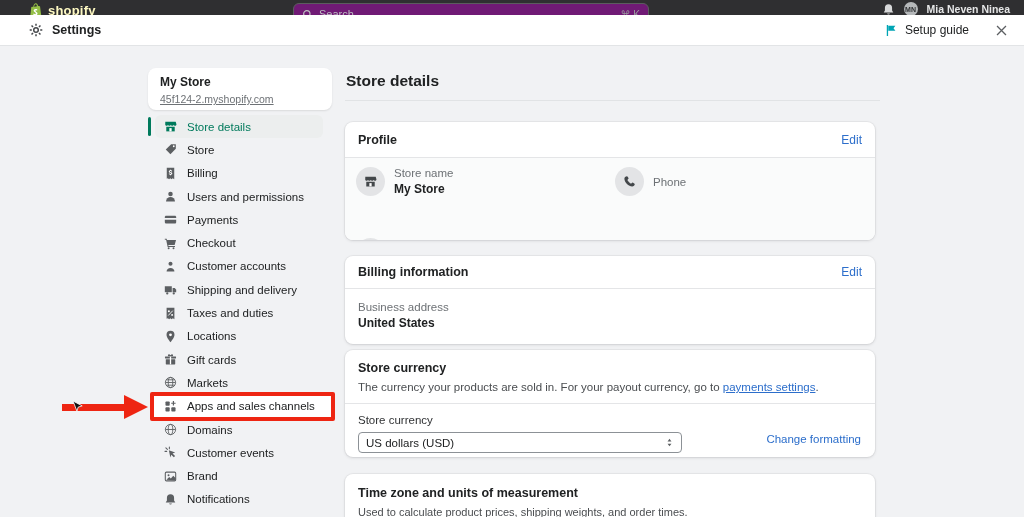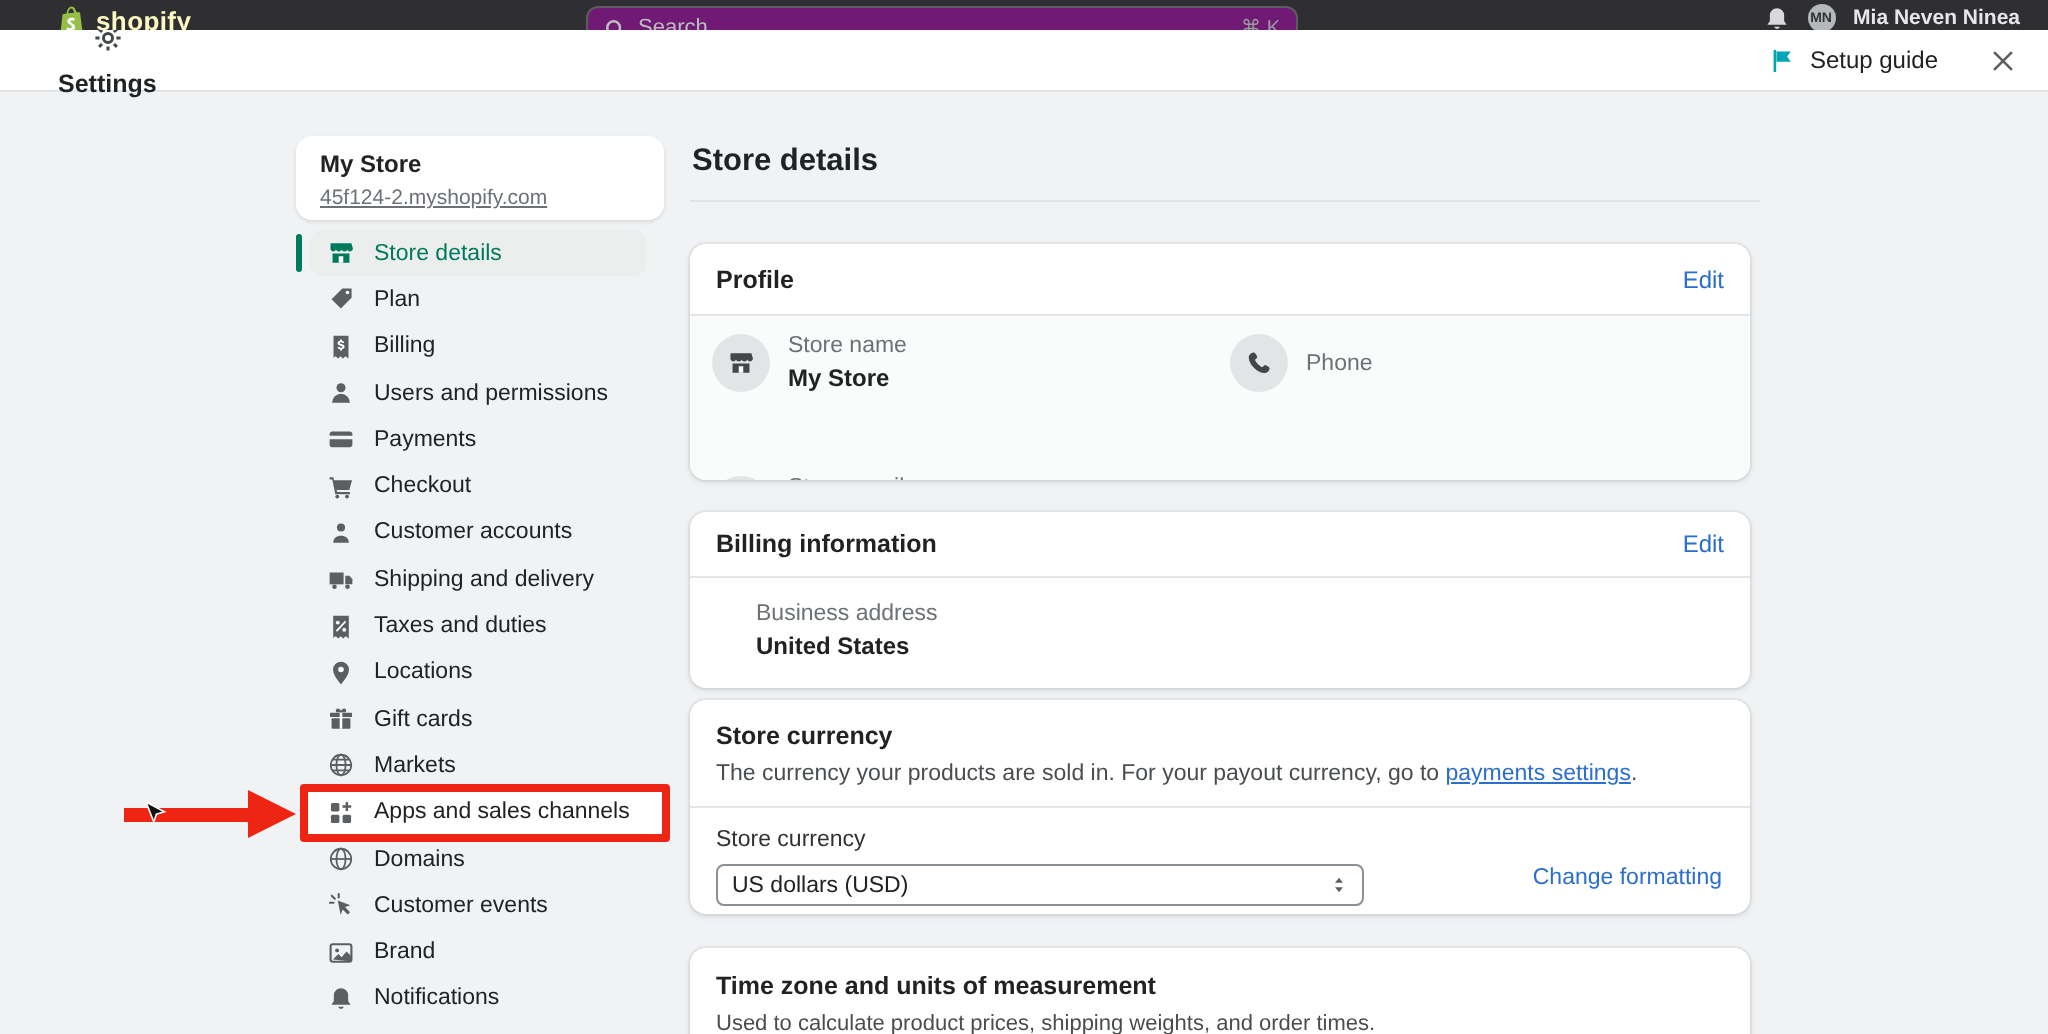--- a/index.html
+++ b/index.html
@@ -13,21 +13,21 @@
   .logo-word { color:#fef9c3; font-weight:bold; font-size:13px; letter-spacing:.2px; }
   .searchpill { position:absolute; left:293px; top:3px; width:356px; height:22px; background:#701a75; border:1px solid #5b5c5e; border-radius:6px; display:flex; align-items:center; padding:0 8px; color:#bdbfc1; font-size:11px; gap:6px; }
   .searchpill .shortcut { margin-left:auto; font-size:10px; color:#9a9c9e; }
   .topbar-right { position:absolute; right:14px; top:2px; display:flex; align-items:center; gap:9px; }
   .bell { color:#d8d9da; }
   .avatar { width:14px; height:14px; border-radius:50%; background:#b5b8ba; color:#303234; font-size:7px; font-weight:bold; display:flex; align-items:center; justify-content:center; }
   .username { color:#e6e7e8; font-size:10.5px; font-weight:bold; white-space:nowrap; }
 
   
   .set-header { position:absolute; left:0; top:15px; width:1024px; height:31px; background:#fff; border-bottom:1px solid #e2e4e6; z-index:25; display:flex; align-items:center; }
-  .set-left { display:flex; align-items:center; gap:9px; margin-left:29px;flex-direction:column; }
+  .set-left { display:flex; align-items:center; gap:9px; margin-left:29px; }
   .gear { color:#45484b; }
   .set-title { font-size:12.5px; font-weight:bold; color:#202223; }
   .set-right { margin-left:auto; display:flex; align-items:center; gap:26px; margin-right:16px; }
   .setup-guide { display:flex; align-items:center; gap:7px; cursor:pointer; }
   .setup-guide .lbl { font-size:12px; color:#202223; }
   .close-x { color:#5c5f62; cursor:pointer; }
 
   
   .store-card { position:absolute; left:148px; top:68px; width:184px; height:42px; background:#fff; border-radius:8px; box-shadow:0 1px 2px rgba(0,0,0,.1); padding:7px 12px; z-index:2; }
   .store-name { font-size:12px; font-weight:bold; color:#202223; }
@@ -60,21 +60,21 @@
   .profile-card .card-head { height:35px; }
   .profile-body { background:#fafbfb; height:82px; position:relative; }
   .pf-field { position:absolute; display:flex; gap:9px; }
   .pf-circle { width:29px; height:29px; border-radius:50%; background:#e3e4e6; color:#43474a; display:flex; align-items:center; justify-content:center; flex:0 0 29px; }
   .pf-label { font-size:11.5px; color:#6d7175; }
   .pf-value { font-size:12px; font-weight:bold; color:#202223; margin-top:3px; }
   .pf-email-value { padding-left:69px; }
 
   .billing-card { top:256px; height:88px; }
   .billing-card .card-head { height:32px; }
-  .billing-body { padding:12px 13px;margin-left:20px; }
+  .billing-body { padding:12px 13px; }
 
   .currency-card { top:350px; height:107px; }
   .currency-head { padding:11px 13px 10px; }
   .currency-desc { font-size:11.5px; color:#4a4d50; margin-top:6px; }
   .currency-body { padding:10px 13px; position:relative; }
   .field-label { font-size:11.5px; color:#303234; }
   .select-box { margin-top:6px; width:324px; height:21px; border:1px solid #8c9196; border-radius:4px; background:#fff; display:flex; align-items:center; padding:0 7px; font-size:11.5px; color:#202223; cursor:pointer; }
   .select-caret { margin-left:auto; color:#5c5f62; }
   .change-fmt { position:absolute; right:14px; top:29px; font-size:11.5px; }
 
@@ -163,21 +163,21 @@
       <span class="nav-label">Store details</span>
       <span class="active-bar"></span>
     </div>
     <div class="nav-item">
       <span class="nav-icon">
         <svg width="13" height="13" viewBox="0 0 16 16" fill="currentColor">
           <path d="M8.8 1.5h5.7v5.7L7.9 13.8 2.2 8.1z"></path>
           <circle cx="12" cy="4" r="1.1" fill="#fff"></circle>
         </svg>
       </span>
-      <span class="nav-label">Plan</span>
+      <span class="nav-label">Store</span>
     </div>
     <div class="nav-item">
       <span class="nav-icon">
         <svg width="13" height="13" viewBox="0 0 16 16" fill="currentColor">
           <path d="M3.4 1h9.2v14l-1.9-1.3L9.2 15 7.7 13.7 6.2 15 4.7 13.7 3.4 14.6z"></path>
           <path d="M8.6 3.4v.7c.8.1 1.4.6 1.4 1.4H8.8c0-.3-.3-.5-.8-.5s-.8.2-.8.5c0 .9 3 .4 3 2.4 0 .8-.6 1.3-1.6 1.5v.7H7.4v-.7C6.5 9.3 5.9 8.7 5.9 8h1.2c0 .3.4.5.9.5s.9-.2.9-.5c0-.9-3-.4-3-2.4 0-.8.6-1.3 1.5-1.5v-.7z" fill="#fff"></path>
         </svg>
       </span>
       <span class="nav-label">Billing</span>
     </div>

